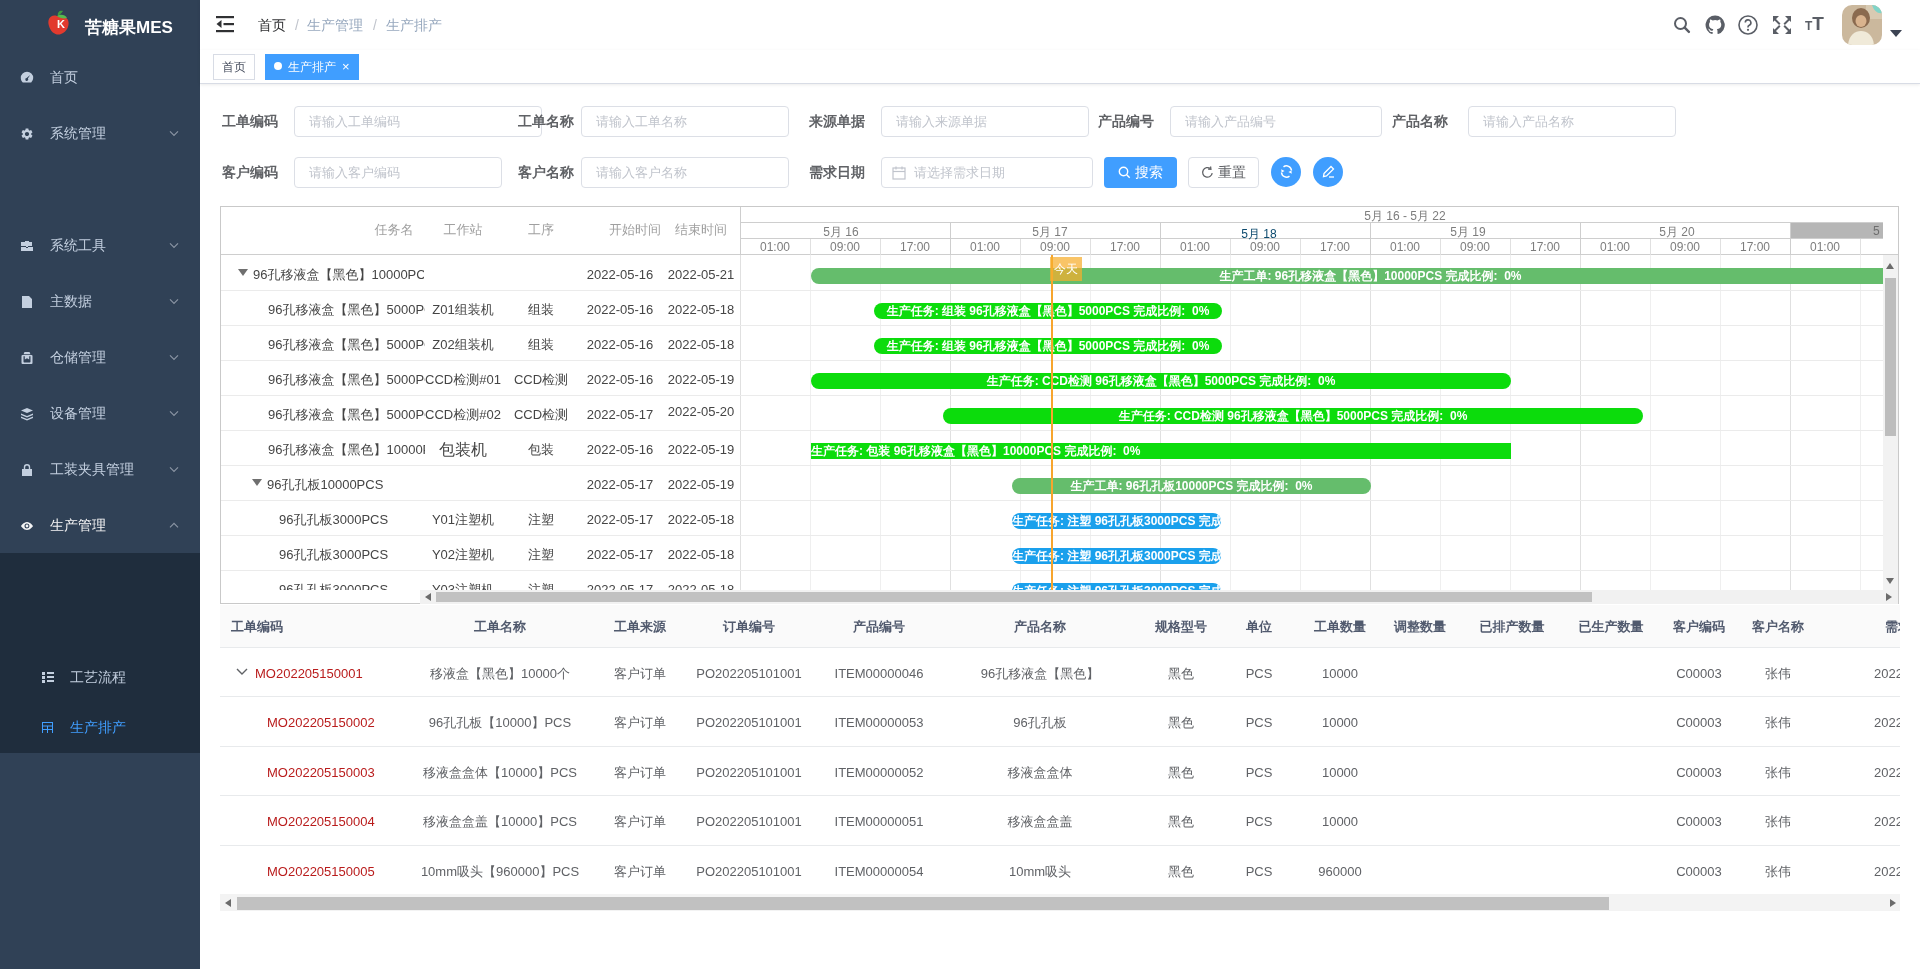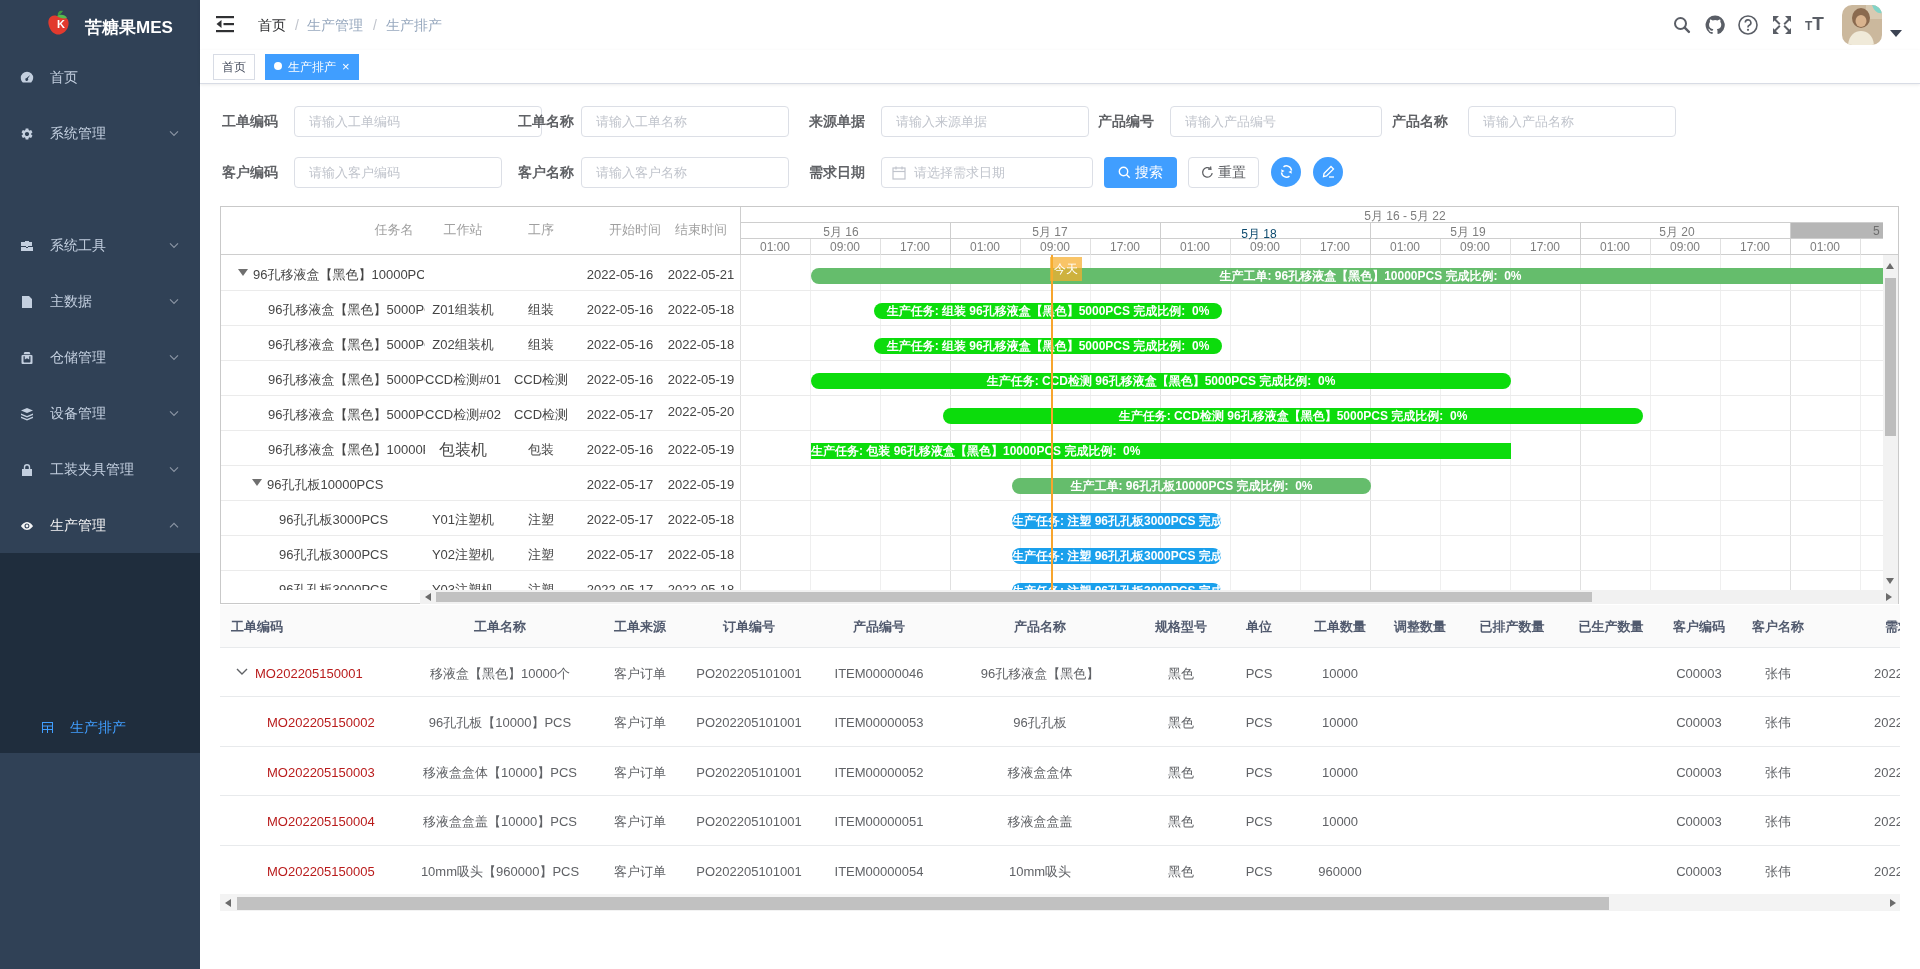--- a/index.html
+++ b/index.html
@@ -133,20 +133,26 @@
         <circle cx="7" cy="7" r="1.4" fill="#f4f4f5"></circle>
       </svg>
     <span class="tt" style="color:#f4f4f5">生产管理</span>
       <span class="ar">
         <svg width="10" height="10" viewBox="0 0 10 10">
           <path d="M1 7l4-4 4 4" stroke="#8a94a3" stroke-width="1.2" fill="none"></path>
         </svg>
       </span>
   </div>
   <div id="submenu">
+    <div class="smi" style="top:100px">
+      <svg class="ic" viewBox="0 0 13 13">
+          <path d="M1 1h3v3H1zm0 4h3v3H1zm0 4h3v3H1zm5-8h7v2H6zm0 4h7v2H6zm0 4h7v2H6z" fill="#c3cfdf"></path>
+        </svg>
+      <span class="tt">工艺流程</span>
+    </div>
     <div class="smi" style="top:150px">
       <svg class="ic" viewBox="0 0 13 13">
           <path d="M1 1h11v11H1zm1 1v2.5h9V2zm0 3.5V8h4V5.5zm5 0V8h4V5.5zM2 9v3h4V9zm5 0v3h4V9z" fill="#409eff"></path>
         </svg>
       <span class="tt" style="color:#409eff">生产排产</span>
     </div>
   </div>
 </div>
 <div id="navbar">
   <svg class="abs" style="left:16px;top:16px" width="18" height="17" viewBox="0 0 18 17">

